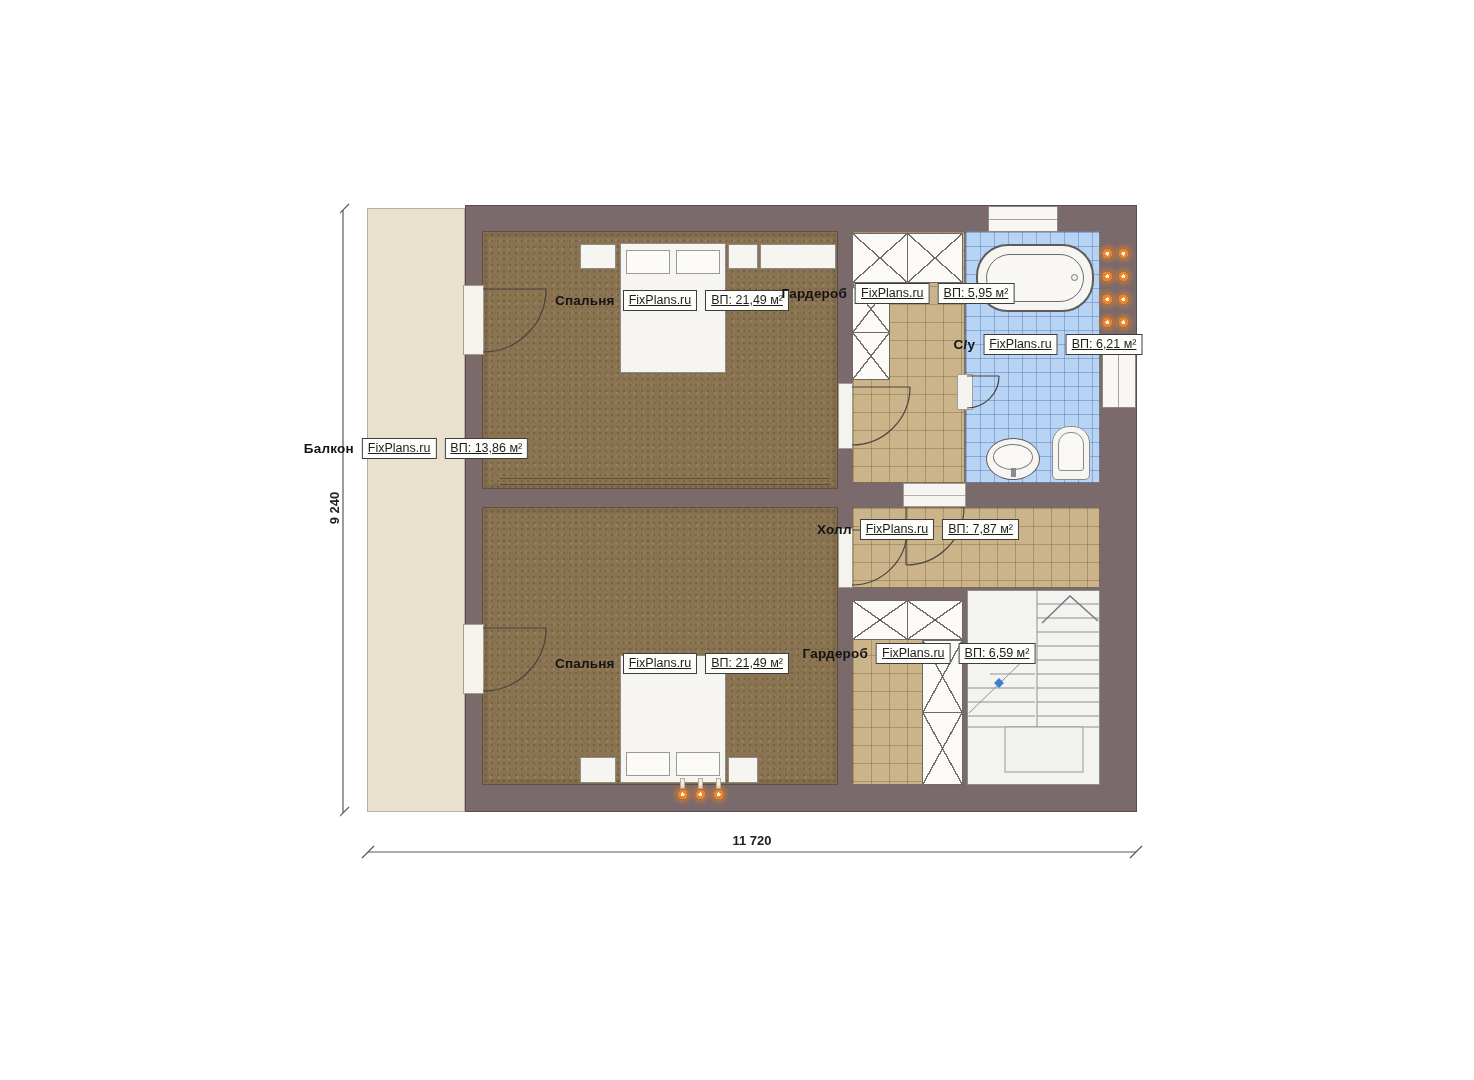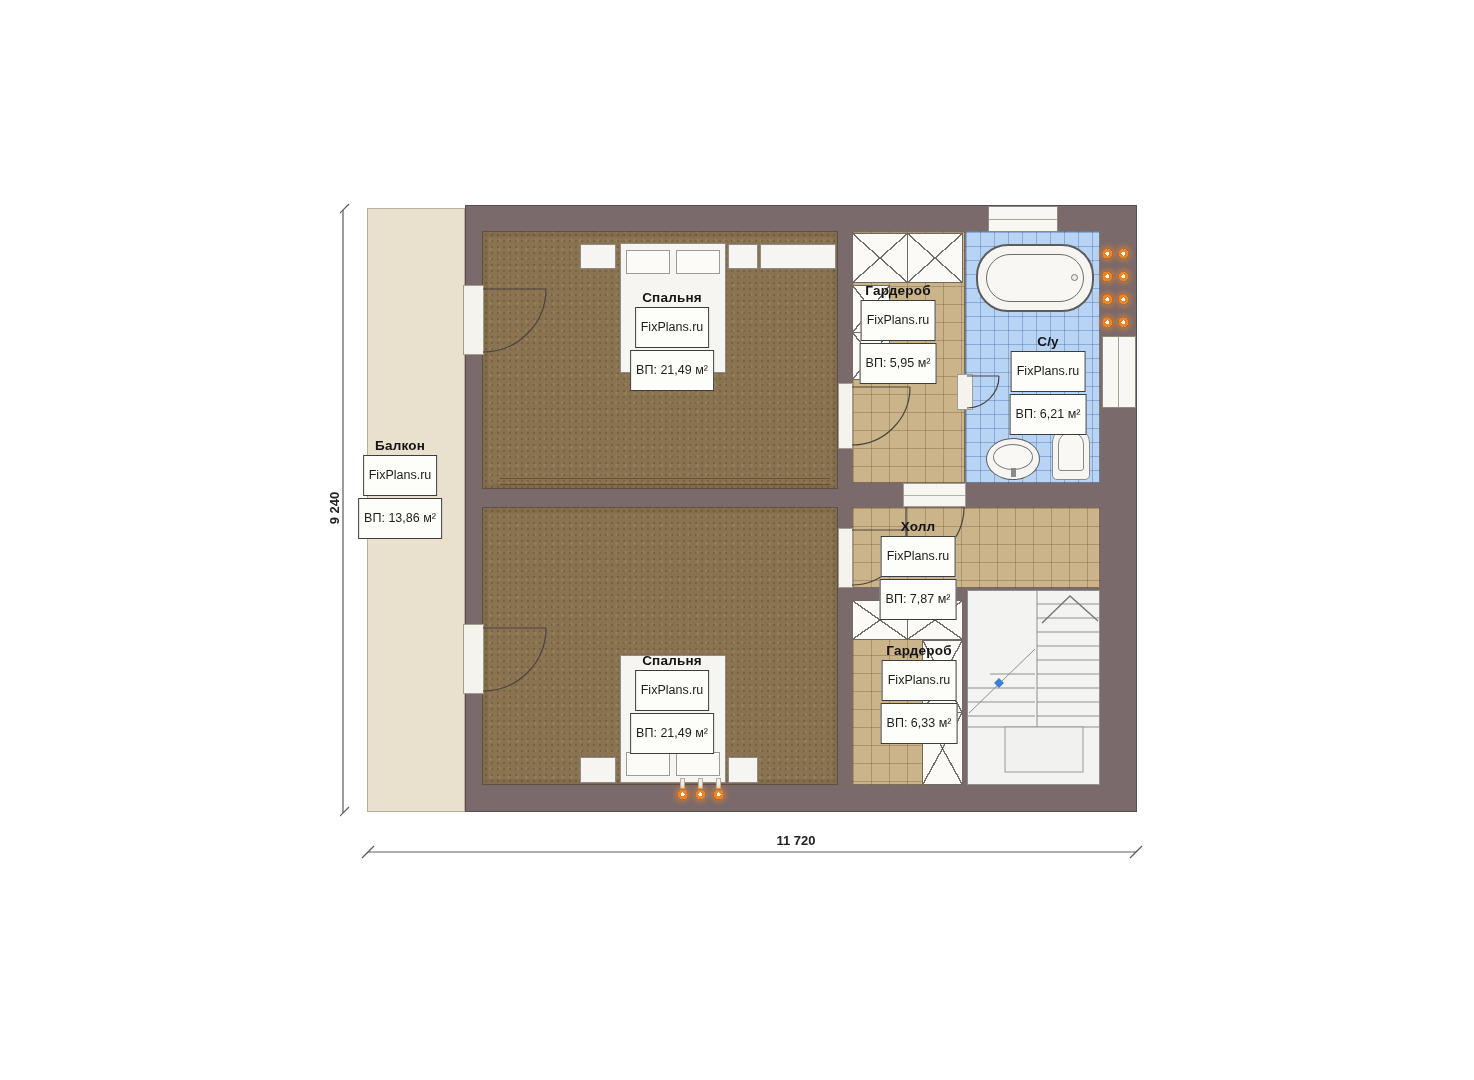--- a/index.html
+++ b/index.html
@@ -56,28 +56,28 @@
   .window--v{background:linear-gradient(90deg,transparent calc(50% - .5px),#a8a296 calc(50% - .5px) calc(50% + .5px),transparent calc(50% + .5px)),#f8f7f3;}
   .sill{position:absolute;background:linear-gradient(#b6b0a6,#b6b0a6) center/100% 1px no-repeat,#f6f5f1;border:1px solid #a39d91;}
 
   
   .rad{position:absolute;width:11px;height:11px;border-radius:50%;
        background:radial-gradient(circle,#fff 0 2px,#f08322 2px 5px,rgba(240,131,34,.25) 5px);
        box-shadow:0 0 5px 2px rgba(240,131,34,.6);}
   .rad-stem{position:absolute;width:5px;height:11px;background:#f3f1ea;border:1px solid #b5afa3;}
 
   
-  .room-label{position:absolute;display:flex;flex-direction:column;align-items:center;gap:2px;
+  .room-label{position:absolute;display:flex;flex-direction:row;align-items:center;gap:8px;
               transform:translateX(-50%);z-index:30;}
   .room-label .title{font-weight:bold;font-size:13.5px;color:#141414;letter-spacing:.2px;white-space:nowrap;}
-  .room-label .box{background:#fdfdfa;border:1px solid #3d3d3d;padding:11px 5px;font-size:12.5px;color:#1d1d1d;white-space:nowrap;line-height:1.35;}
+  .room-label .box{background:#fdfdfa;border:1px solid #3d3d3d;padding:1px 5px;font-size:12.5px;color:#1d1d1d;white-space:nowrap;line-height:1.35;text-decoration:underline;}
 
   .dim-label{position:absolute;font-weight:bold;font-size:13px;color:#222;white-space:nowrap;z-index:25;}
   .dim-label--v{transform:translate(-50%,-50%) rotate(-90deg);}
-  .dim-label--h{transform:translate(-50%,0);margin-left:44px;}
+  .dim-label--h{transform:translate(-50%,0);}
 
   .overlay{position:absolute;left:340px;top:195px;width:810px;height:675px;pointer-events:none;z-index:20;}
   .floor-line{position:absolute;height:1px;background:rgba(62,45,25,.5);}
 </style>
 </head>
 <body>
 
 <div class="stage">
 
   <div class="abs balcony"></div>
@@ -198,21 +198,21 @@
     <g stroke="#5a5a5a" stroke-width="1.2">
       <line x1="343" y1="210" x2="343" y2="813"></line>
       <line x1="337" y1="216" x2="349" y2="204"></line>
         <line x1="337" y1="819" x2="349" y2="807"></line>
       <line x1="368" y1="852" x2="1136" y2="852"></line>
       <line x1="362" y1="858" x2="374" y2="846"></line>
         <line x1="1130" y1="858" x2="1142" y2="846"></line>
     </g>
   </svg>
 
-  <div class="room-label" style="left:400px;top:438px;align-items:center;">
+  <div class="room-label" style="left:416px;top:438px;align-items:center;">
     <span class="title">Балкон</span>
     <span class="box">FixPlans.ru</span>
     <span class="box">ВП: 13,86 м²</span>
   </div>
   <div class="room-label" style="left:672px;top:290px;">
     <span class="title">Спальня</span>
     <span class="box">FixPlans.ru</span>
     <span class="box">ВП: 21,49 м²</span>
   </div>
   <div class="room-label" style="left:898px;top:283px;">
@@ -231,19 +231,19 @@
     <span class="box">ВП: 7,87 м²</span>
   </div>
   <div class="room-label" style="left:672px;top:653px;">
     <span class="title">Спальня</span>
     <span class="box">FixPlans.ru</span>
     <span class="box">ВП: 21,49 м²</span>
   </div>
   <div class="room-label" style="left:919px;top:643px;">
     <span class="title">Гардероб</span>
     <span class="box">FixPlans.ru</span>
-    <span class="box">ВП: 6,33 м²</span>
+    <span class="box">ВП: 6,59 м²</span>
   </div>
 
   <div class="dim-label dim-label--v" style="left:334px;top:508px;">9 240</div>
   <div class="dim-label dim-label--h" style="left:752px;top:833px;">11 720</div>
 
 </div>
 
 </body></html>

